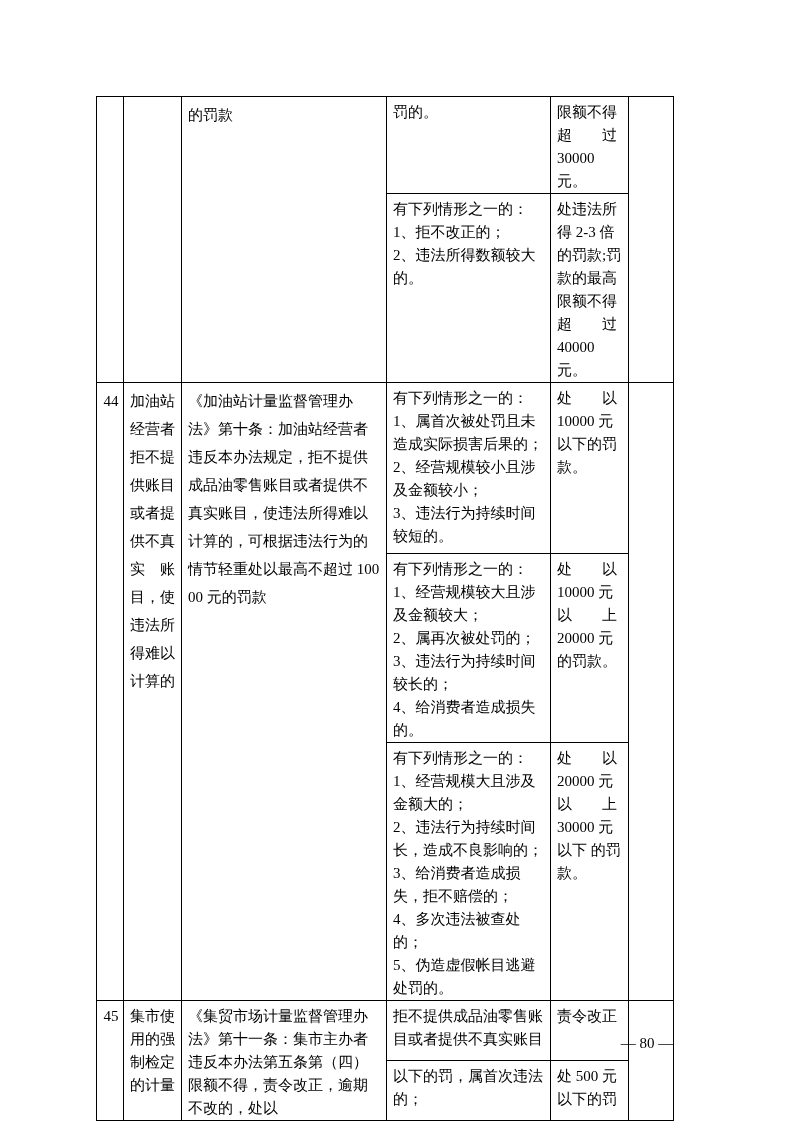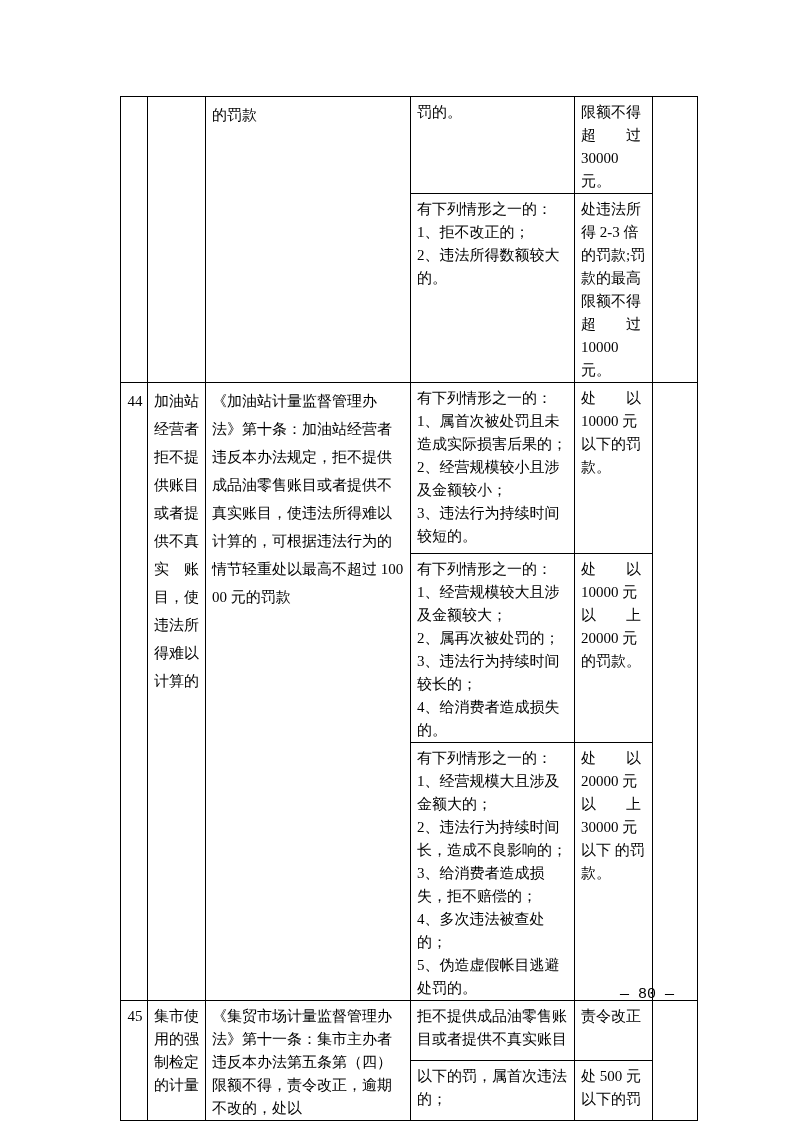--- a/index.html
+++ b/index.html
@@ -11,21 +11,21 @@
     position: relative;
     width: 793px;
     height: 1122px;
     background: #ffffff;
     font-family: "Liberation Serif", "DejaVu Serif", serif;
     color: #000000;
     overflow: hidden;
   }
   table.grid {
     position: absolute;
-    left: 120px;
+    left: 96px;
     top: 96px;
     width: 577px;
     border-collapse: collapse;
     table-layout: fixed;
   }
   table.grid td {
     border: 1px solid #000000;
     vertical-align: top;
     padding: 4px 4px 0 6px;
     font-size: 15px;
@@ -39,27 +39,26 @@
     padding-right: 1px;
     line-height: 28px;
     margin-top: 28px;
   }
   .lh28 { line-height: 28px; }
   .lh23 { line-height: 23px; margin-top: 24px; }
   td.c6 { padding: 0; }
   .footer-num {
     position: absolute;
     left: 607px;
-    top: 985px;
+    top: 1033px;
     width: 80px;
     font-size: 15px;
     line-height: 20px;
     text-align: center;
     white-space: nowrap;
-    font-family: Liberation Mono, monospace;
   }
 </style>
 </head>
 <body>
 
 <div class="page">
 
   <table class="grid">
     <colgroup>
       <col style="width:27px">
@@ -84,21 +83,21 @@
     <tr style="height:165px">
       <td class="lh23">有下列情形之一的：
 1、拒不改正的；
 2、违法所得数额较大的。</td>
       <td class="lh23">处违法所
 得 2-3 倍
 的罚款;罚
 款的最高
 限额不得
 超　　过
-10000 元。</td>
+40000 元。</td>
     </tr>
 
     <tr style="height:171px">
       <td class="num" rowspan="3">44</td>
       <td class="lh28" rowspan="3">加油站
 经营者
 拒不提
 供账目
 或者提
 供不真

